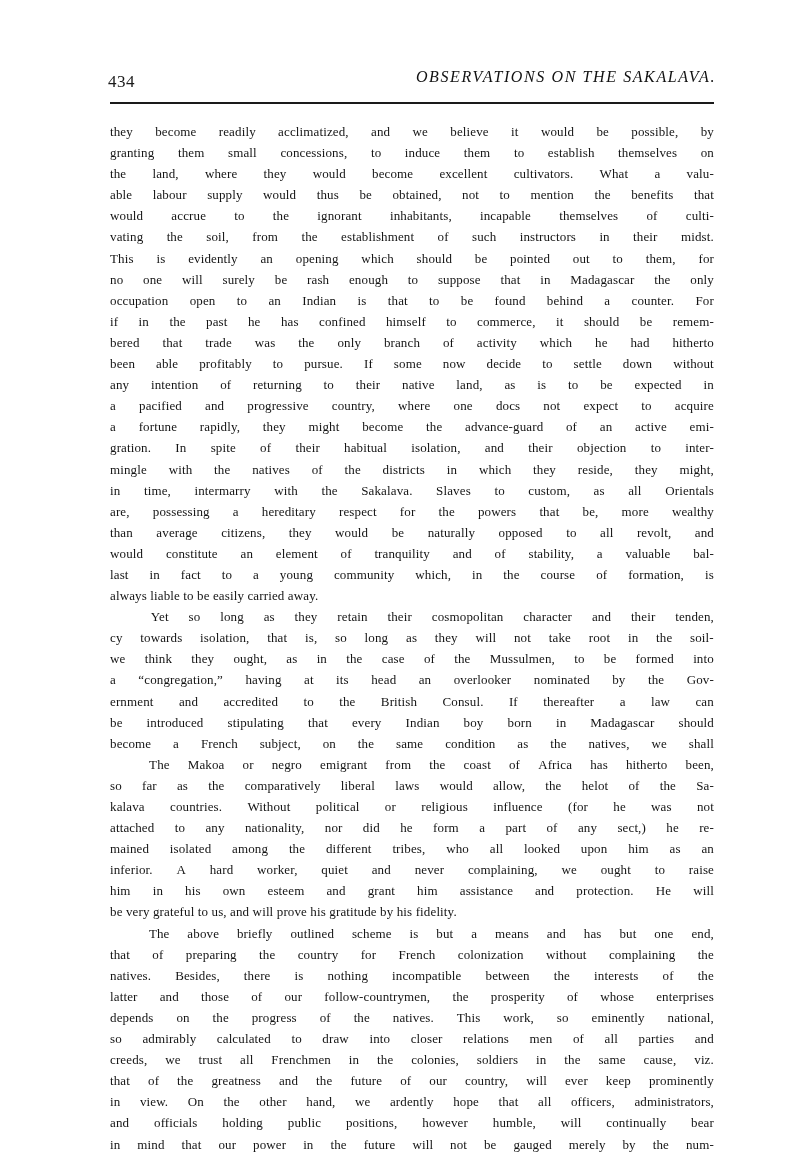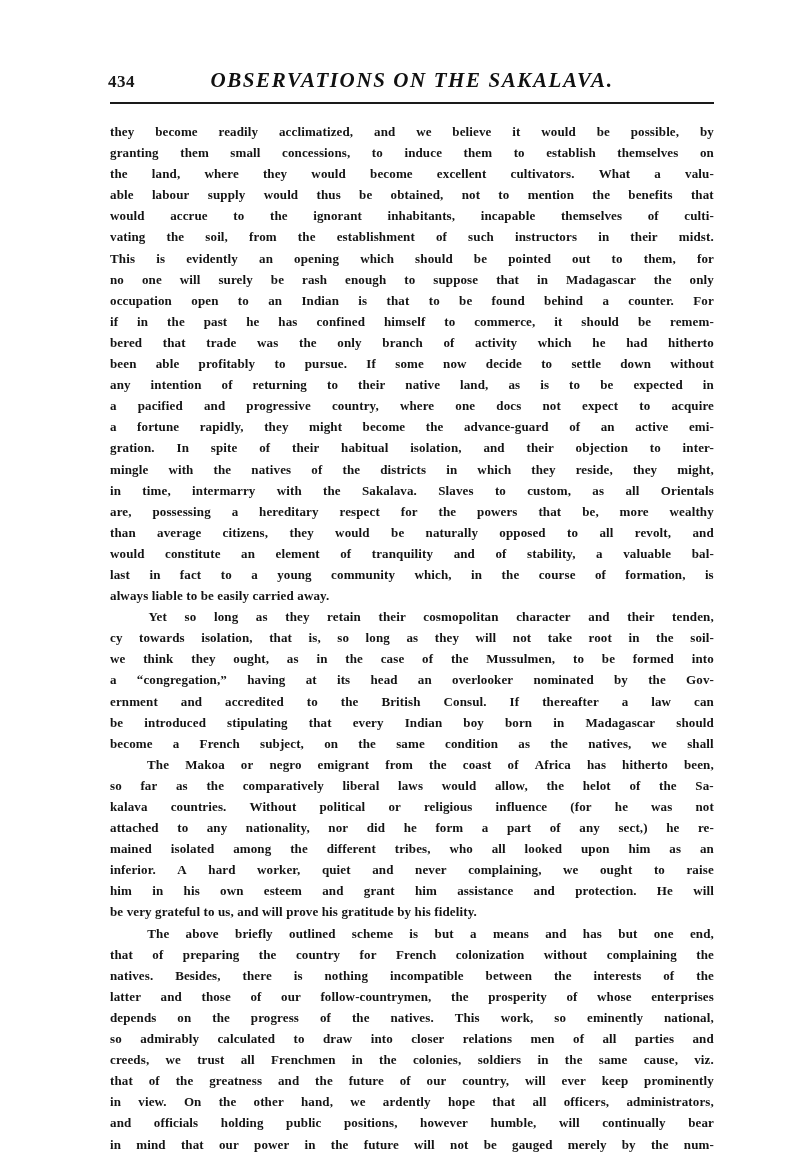--- a/index.html
+++ b/index.html
@@ -13,21 +13,20 @@
     color: #111111;
   }
   .page {
     position: relative;
     width: 798px;
     height: 1158px;
     margin: 0 auto;
     background: #ffffff;
     overflow: hidden;
     box-sizing: border-box;
-    font-weight: bold;
   }
 
   
   .running-head {
     position: absolute;
     left: 108px;
     top: 68px;
     width: 608px;
     height: 30px;
   }
@@ -37,23 +36,23 @@
     top: 4px;
     font-size: 17px;
     letter-spacing: 0.5px;
     color: #1a1a1a;
   }
   .head-title {
     position: absolute;
     left: 0;
     top: 0;
     width: 608px;
-    text-align: center;
+    text-align: right;
     font-style: italic;
-    font-size: 21px;
+    font-size: 16px;
     letter-spacing: 1.6px;
     color: #111111;
     white-space: nowrap;
   }
   .head-rule {
     position: absolute;
     left: 110px;
     top: 102px;
     width: 604px;
     height: 0;

